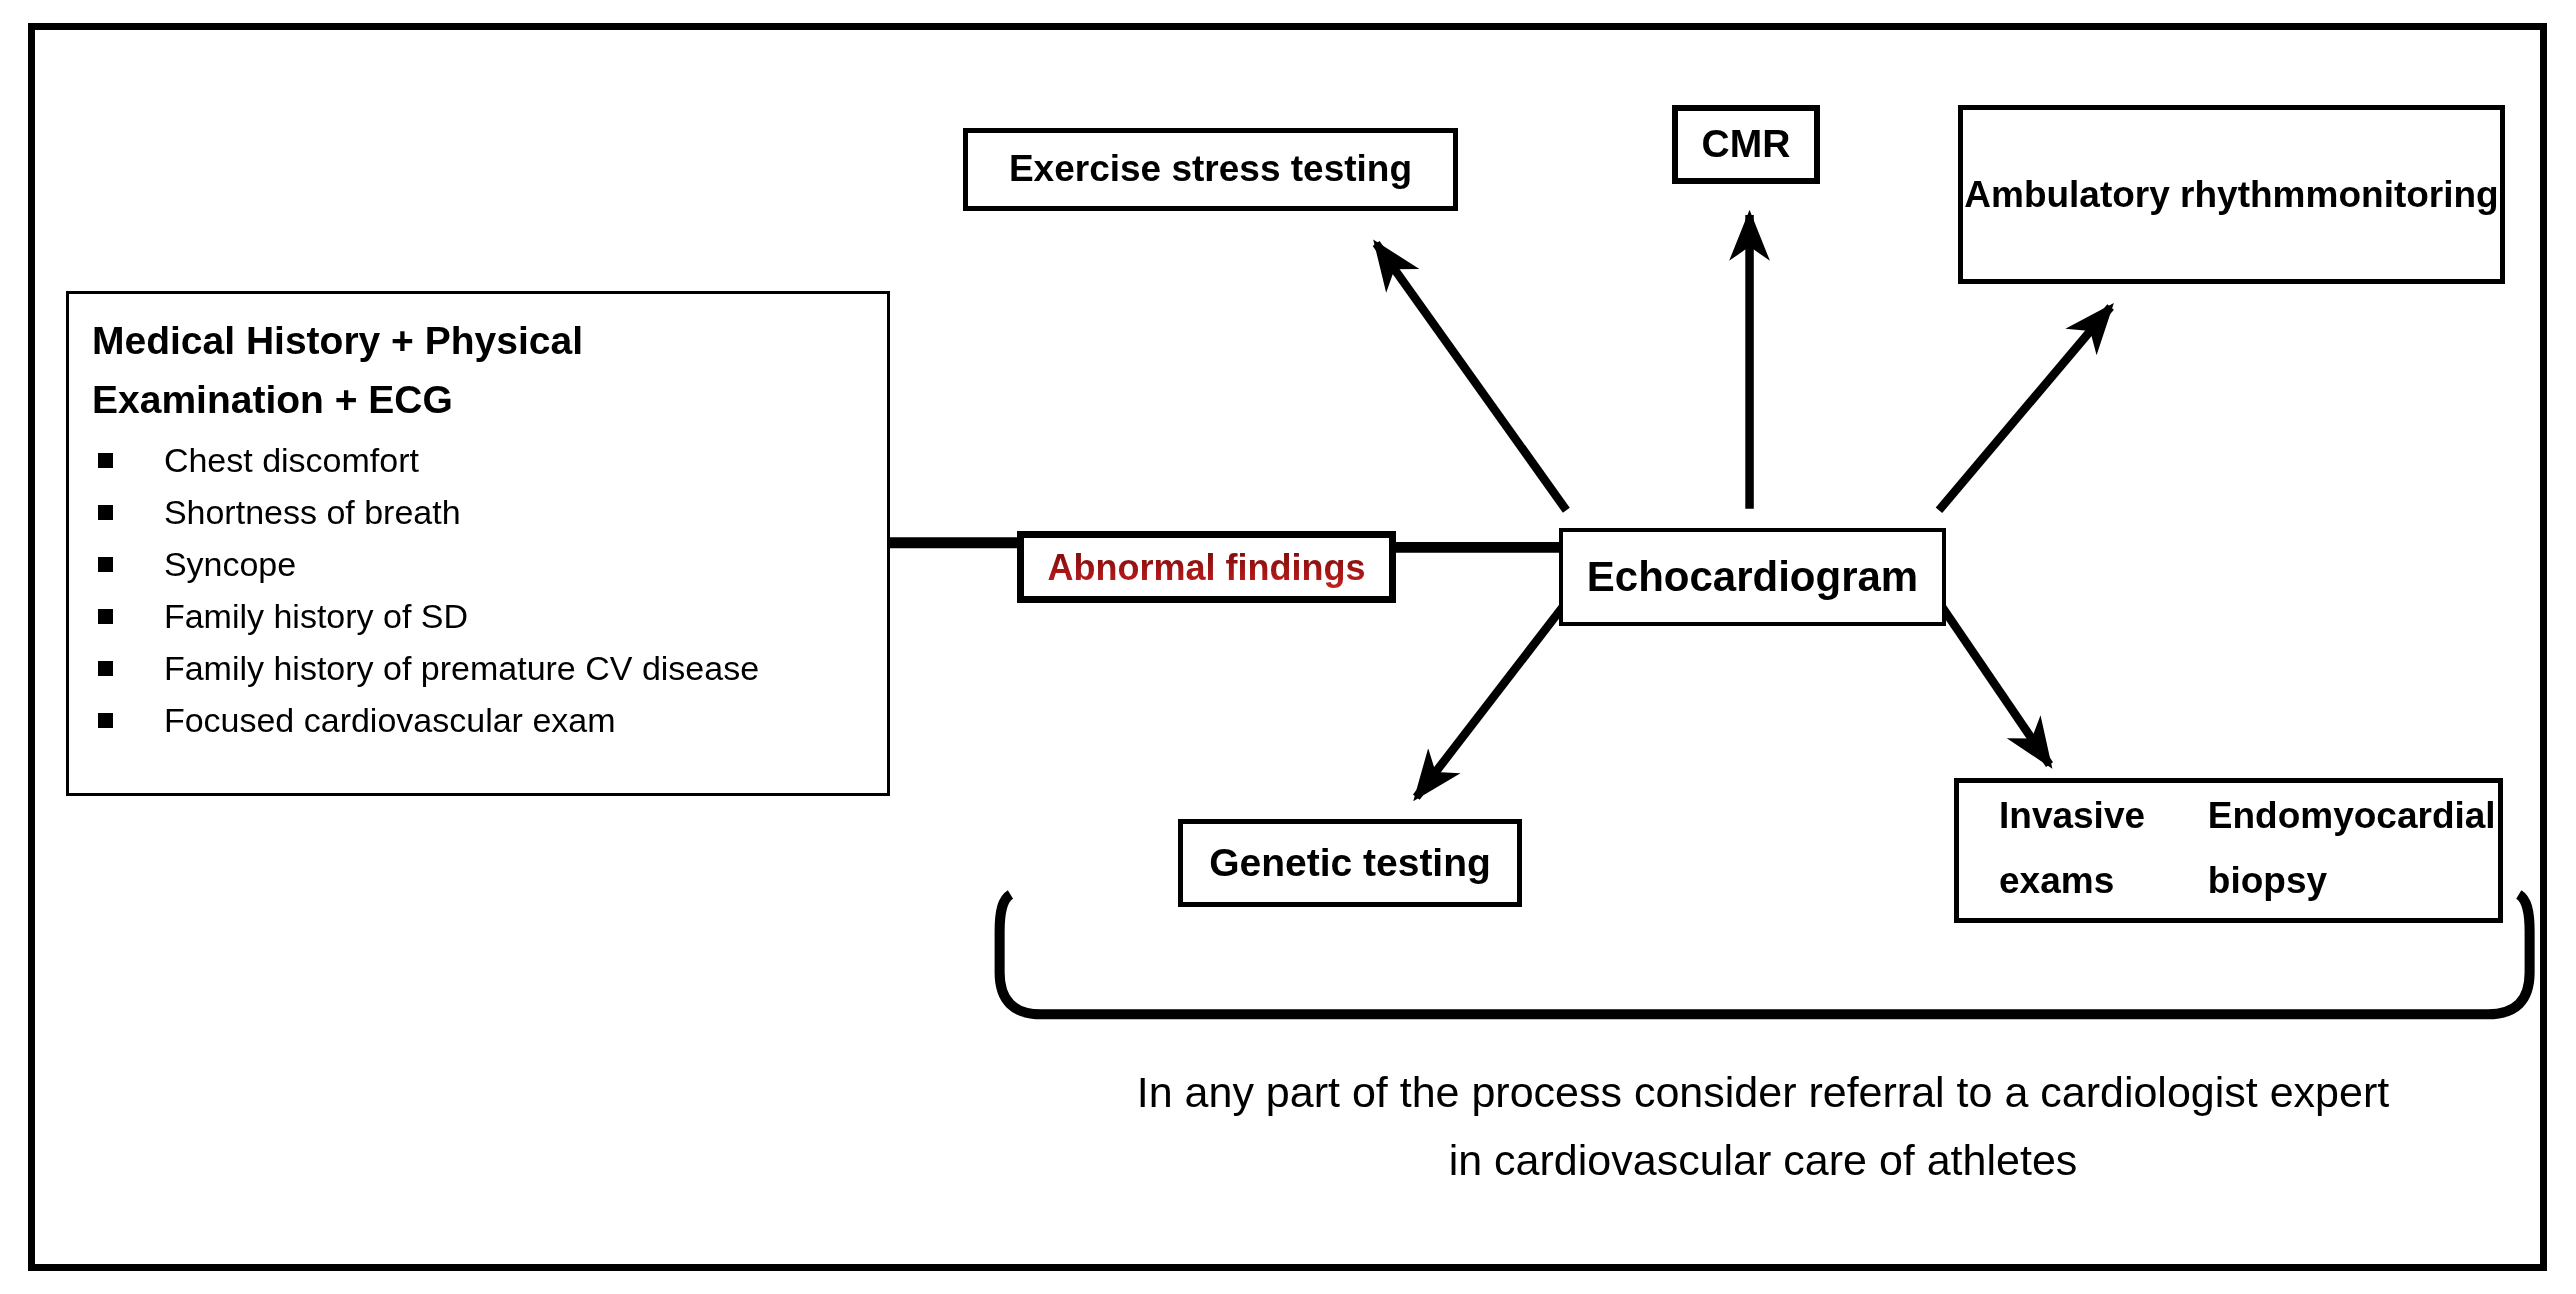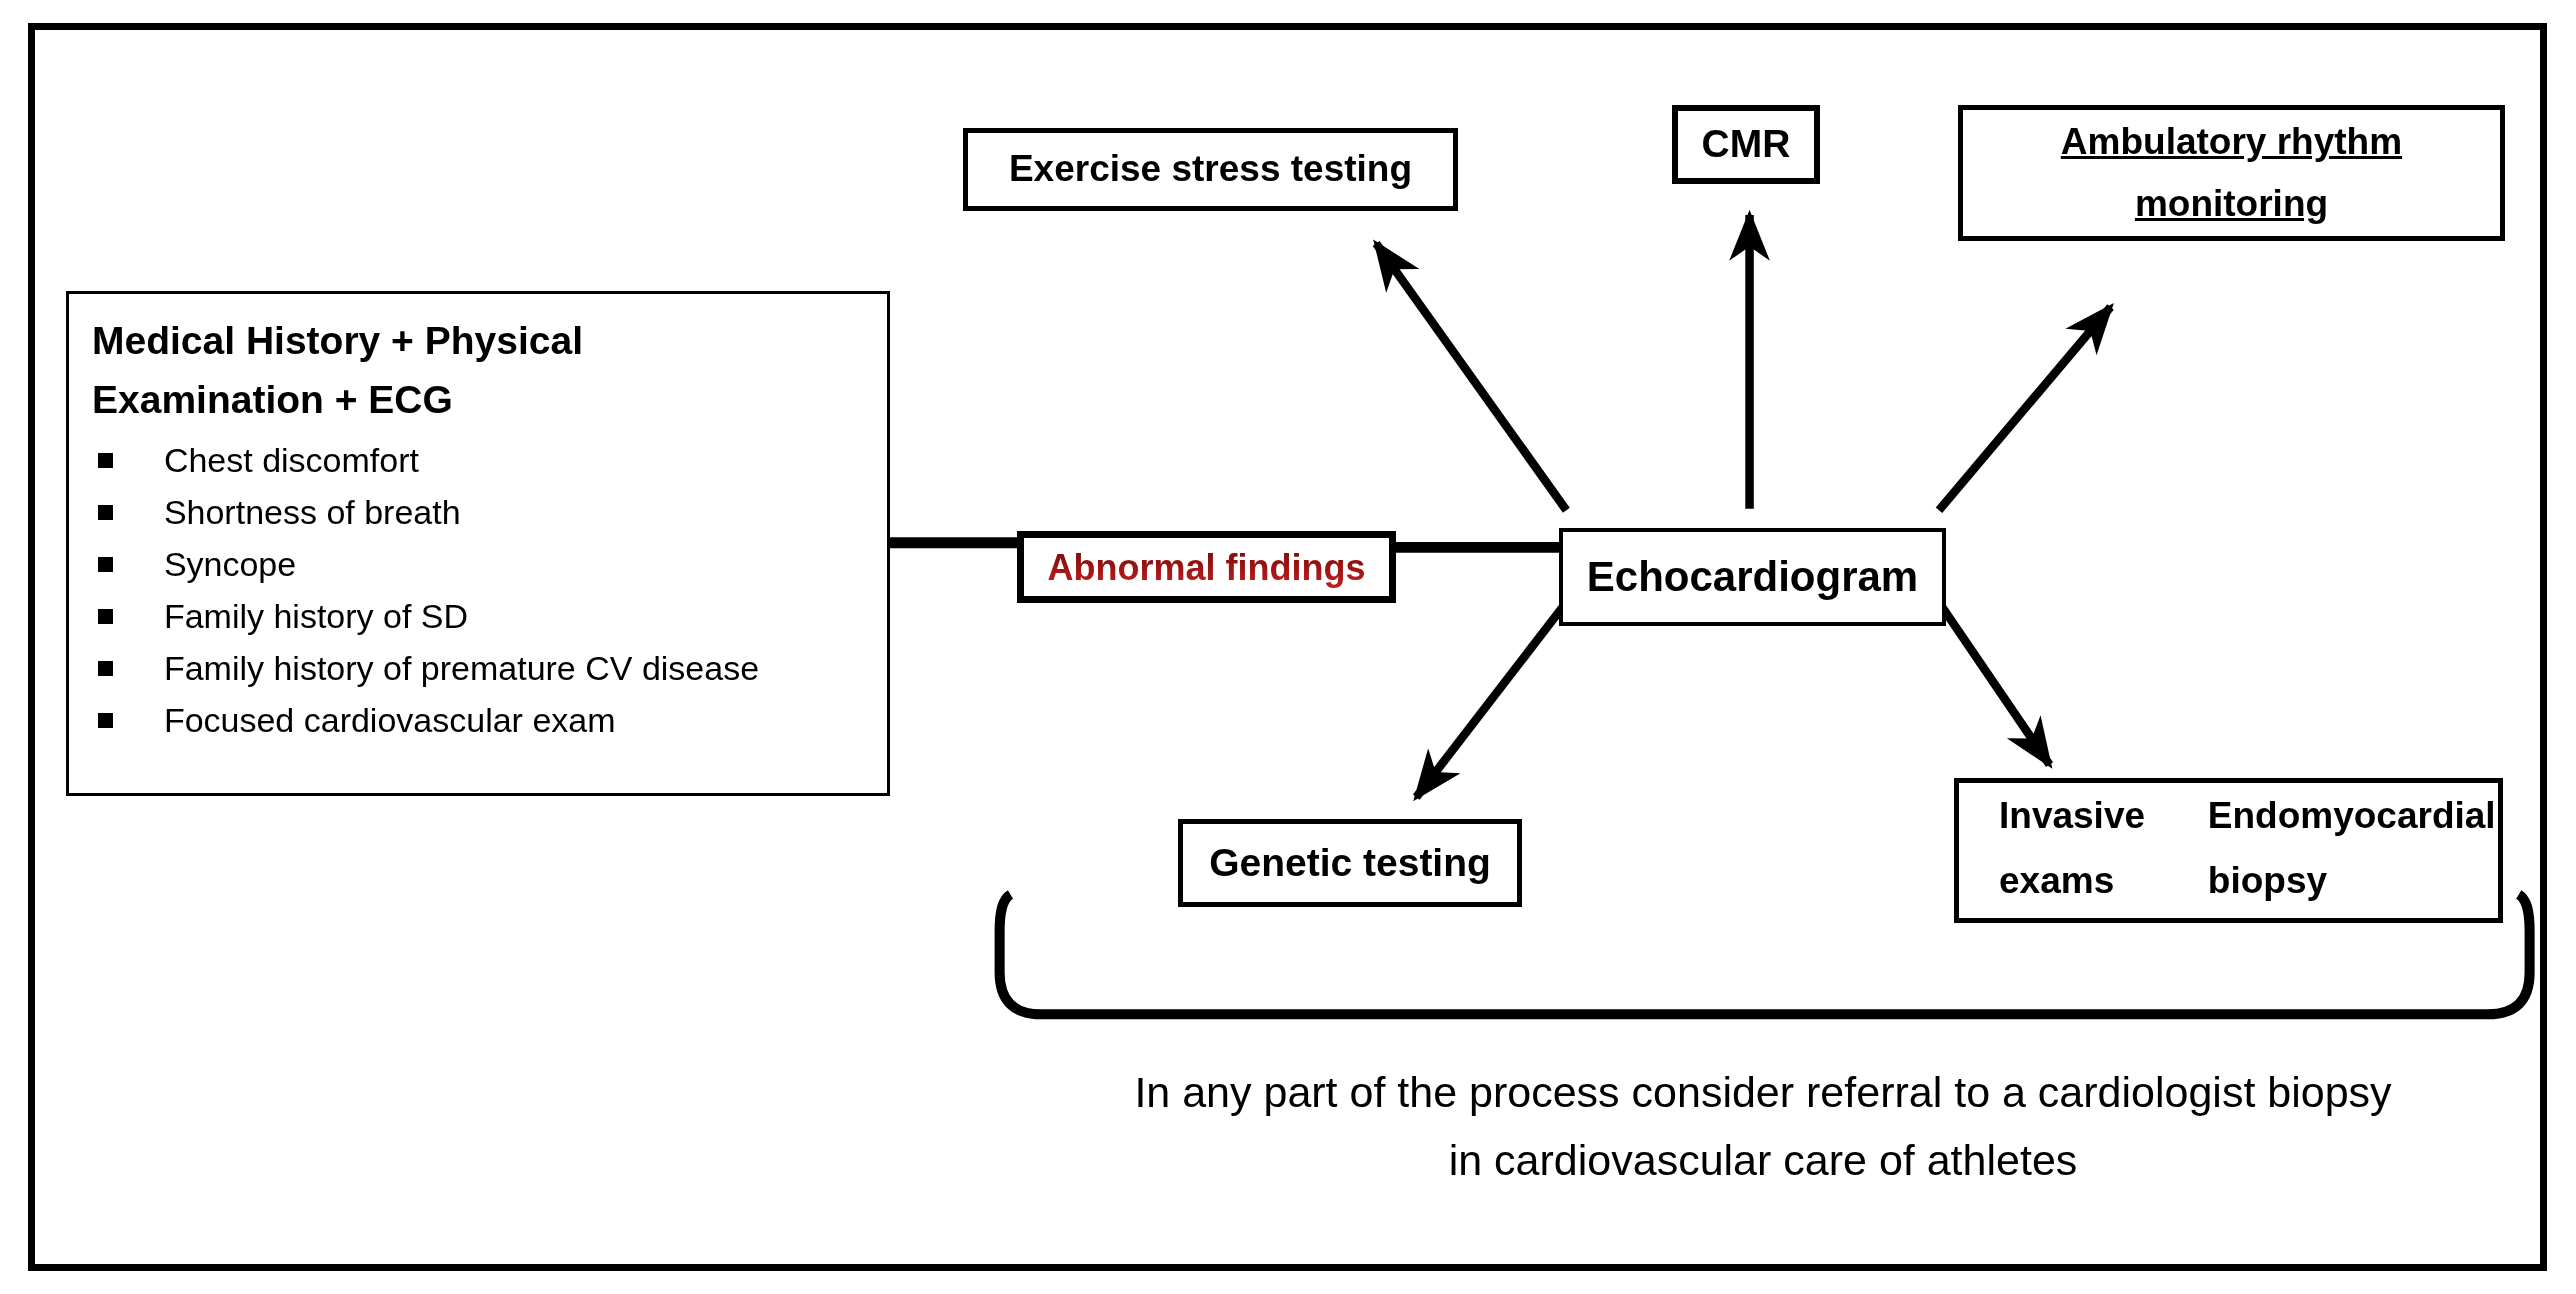--- a/index.html
+++ b/index.html
@@ -61,21 +61,21 @@
     width: 14.7px; height: 14.7px;
     background: #000;
     flex: 0 0 14.7px;
     margin-left: 6.2px;
     margin-right: 51px;
     align-self: center;
     margin-top: 1.5px;
   }
   #exercise-box { left: 963px; top: 128px; width: 495px; height: 83px; font-size: 37px; }
   #cmr-box      { left: 1672px; top: 105px; width: 148px; height: 79px; font-size: 39px; border-width: 6.2px; }
-  #ambulatory-box { left: 1958px; top: 105px; width: 547px; height: 136px; font-size: 37px; line-height: 62px; flex-direction: column; text-decoration: underline; }
+  #ambulatory-box { left: 1958px; top: 105px; width: 547px; height: 179px; font-size: 37px; line-height: 62px; flex-direction: row; }
   #abnormal-box { left: 1017px; top: 503px; width: 379px; height: 72px; font-size: 36px; border-width: 7px; margin-top: 28px; }
   #abnormal-box .label {
     color: #9b1616;
     background: linear-gradient(180deg, #6f0b0b 0%, #a31414 55%, #c62222 100%);
     -webkit-background-clip: text;
     background-clip: text;
     -webkit-text-fill-color: transparent;
   }
   #echo-box     { left: 1559px; top: 528px; width: 387px; height: 98px; font-size: 42px; border-width: 4.6px; }
   #genetic-box  { left: 1178px; top: 819px; width: 344px; height: 88px; font-size: 39px; }
@@ -187,18 +187,18 @@
   <div class="box" id="genetic-box">
     <span class="label">Genetic testing</span>
   </div>
 
   <div class="box" id="invasive-box">
     <div>Invasive exams</div>
     <div id="invasive-line2">Endomyocardial biopsy</div>
   </div>
 
   <div id="footer-text">
-    <div>In any part of the process consider referral to a cardiologist biopsy</div>
+    <div>In any part of the process consider referral to a cardiologist expert</div>
     <div>in cardiovascular care of athletes</div>
   </div>
 
 </div>
 
 
 </body></html>

